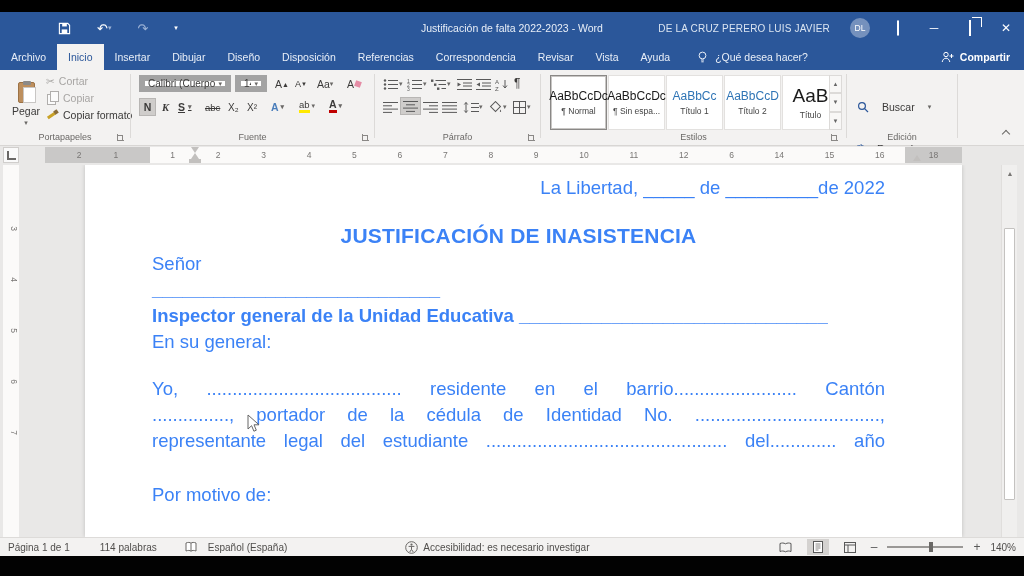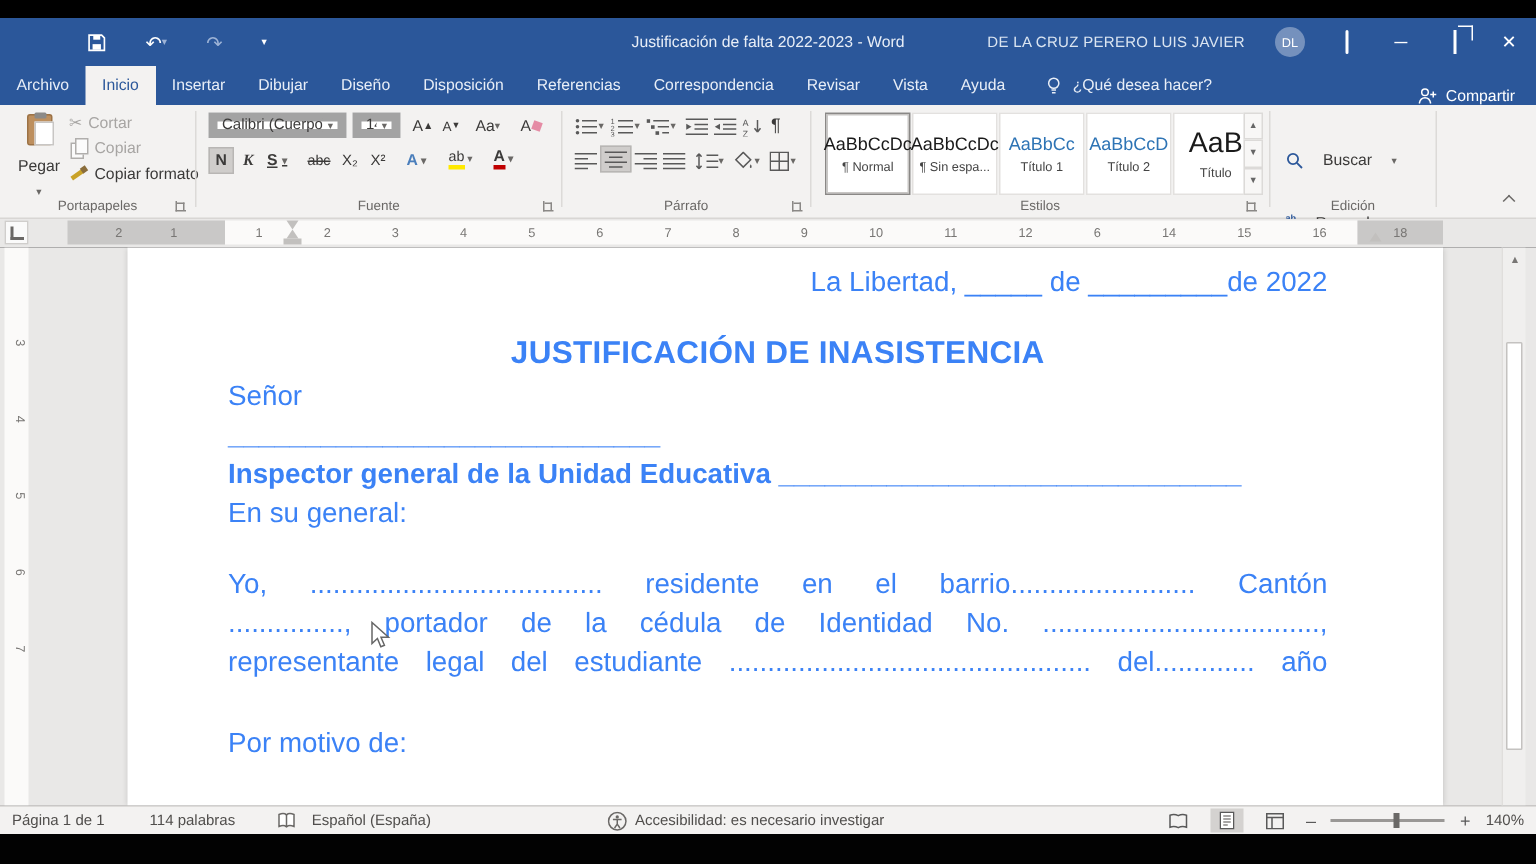--- a/index.html
+++ b/index.html
@@ -25,33 +25,33 @@
   .restore-box { width:9px; height:9px; border:1px solid #fff; position:relative; }
   .restore-box::before { content:""; position:absolute; left:2px; top:-4px; width:9px; height:9px; border:1px solid #fff; border-bottom:none; border-left:none; }
   .ribdisp { width:13px; height:10px; border:1px solid #fff; border-radius:1px; position:relative; }
   .ribdisp::before { content:""; position:absolute; left:2px; right:2px; top:2px; height:2px; background:#fff; }
 
   
   .tabrow { left:0; top:44px; width:1024px; height:26px; background:#2b579a; display:flex; align-items:stretch; color:#e8eef7; font-size:10.5px; }
   .tab { display:flex; align-items:center; padding:0 11px; cursor:default; }
   .tab.active { background:#f3f2f1; color:#2b579a; }
   .tellme { display:flex; align-items:center; gap:7px; margin-left:16px; color:#e8eef7; }
-  .share { margin-left:auto; display:flex; align-items:flex-end; gap:6px; padding:0 14px; color:#fff; }
+  .share { margin-left:auto; display:flex; align-items:center; gap:6px; padding:0 14px; color:#fff;font-weight:bold; }
 
   
   .ribbon { left:0; top:70px; width:1024px; height:76px; background:#f3f2f1; border-bottom:1px solid #d8d6d4; color:#3b3a39; font-size:10.5px; }
   .rgroup { position:absolute; top:0; height:75px; }
   .gdivider { position:absolute; top:4px; width:1px; height:64px; background:#dcdad8; }
   .glabel { position:absolute; bottom:3px; left:0; right:0; text-align:center; font-size:9px; color:#6a6866; }
   .launcher { position:absolute; bottom:4px; width:7px; height:7px; border-left:1px solid #8a8886; border-bottom:1px solid #8a8886; }
   .launcher::after { content:""; position:absolute; right:1px; top:1px; width:4px; height:4px; border-right:1px solid #8a8886; border-top:1px solid #8a8886; }
   .small-caret { font-size:7px; color:#6a6866; }
 
   
-  .paste-btn { position:absolute; left:8px; top:4px; width:36px; height:58px; display:flex; flex-direction:column; align-items:center; justify-content:space-between; gap:2px; }
+  .paste-btn { position:absolute; left:8px; top:4px; width:36px; height:58px; display:flex; flex-direction:column; align-items:center; justify-content:center; gap:2px; }
   .clip-ic { width:17px; height:21px; background:#bd8f5e; border:1px solid #9c7245; border-radius:2px; position:relative; margin-top:2px; }
   .clip-ic::before { content:""; position:absolute; left:4px; top:4px; width:11px; height:14px; background:#fff; border:1px solid #c8c6c4; }
   .clip-ic::after { content:""; position:absolute; left:4px; top:-2px; width:8px; height:4px; background:#8c8a88; border-radius:1px; }
   .cc-col { position:absolute; left:46px; top:5px; display:flex; flex-direction:column; gap:4px; }
   .cc-item { display:flex; align-items:center; gap:4px; white-space:nowrap; }
   .gray { color:#a7a5a3; }
   .ic-copy { position:relative; width:13px; height:13px; display:inline-block; }
   .ic-copy::before { content:""; position:absolute; left:1px; top:3px; width:7px; height:9px; border:1px solid #b0aeac; background:#fbfbfb; }
   .ic-copy::after  { content:""; position:absolute; left:4px; top:0;  width:7px; height:9px; border:1px solid #b0aeac; background:#fbfbfb; }
   .brush { position:relative; width:13px; height:13px; display:inline-block; }

